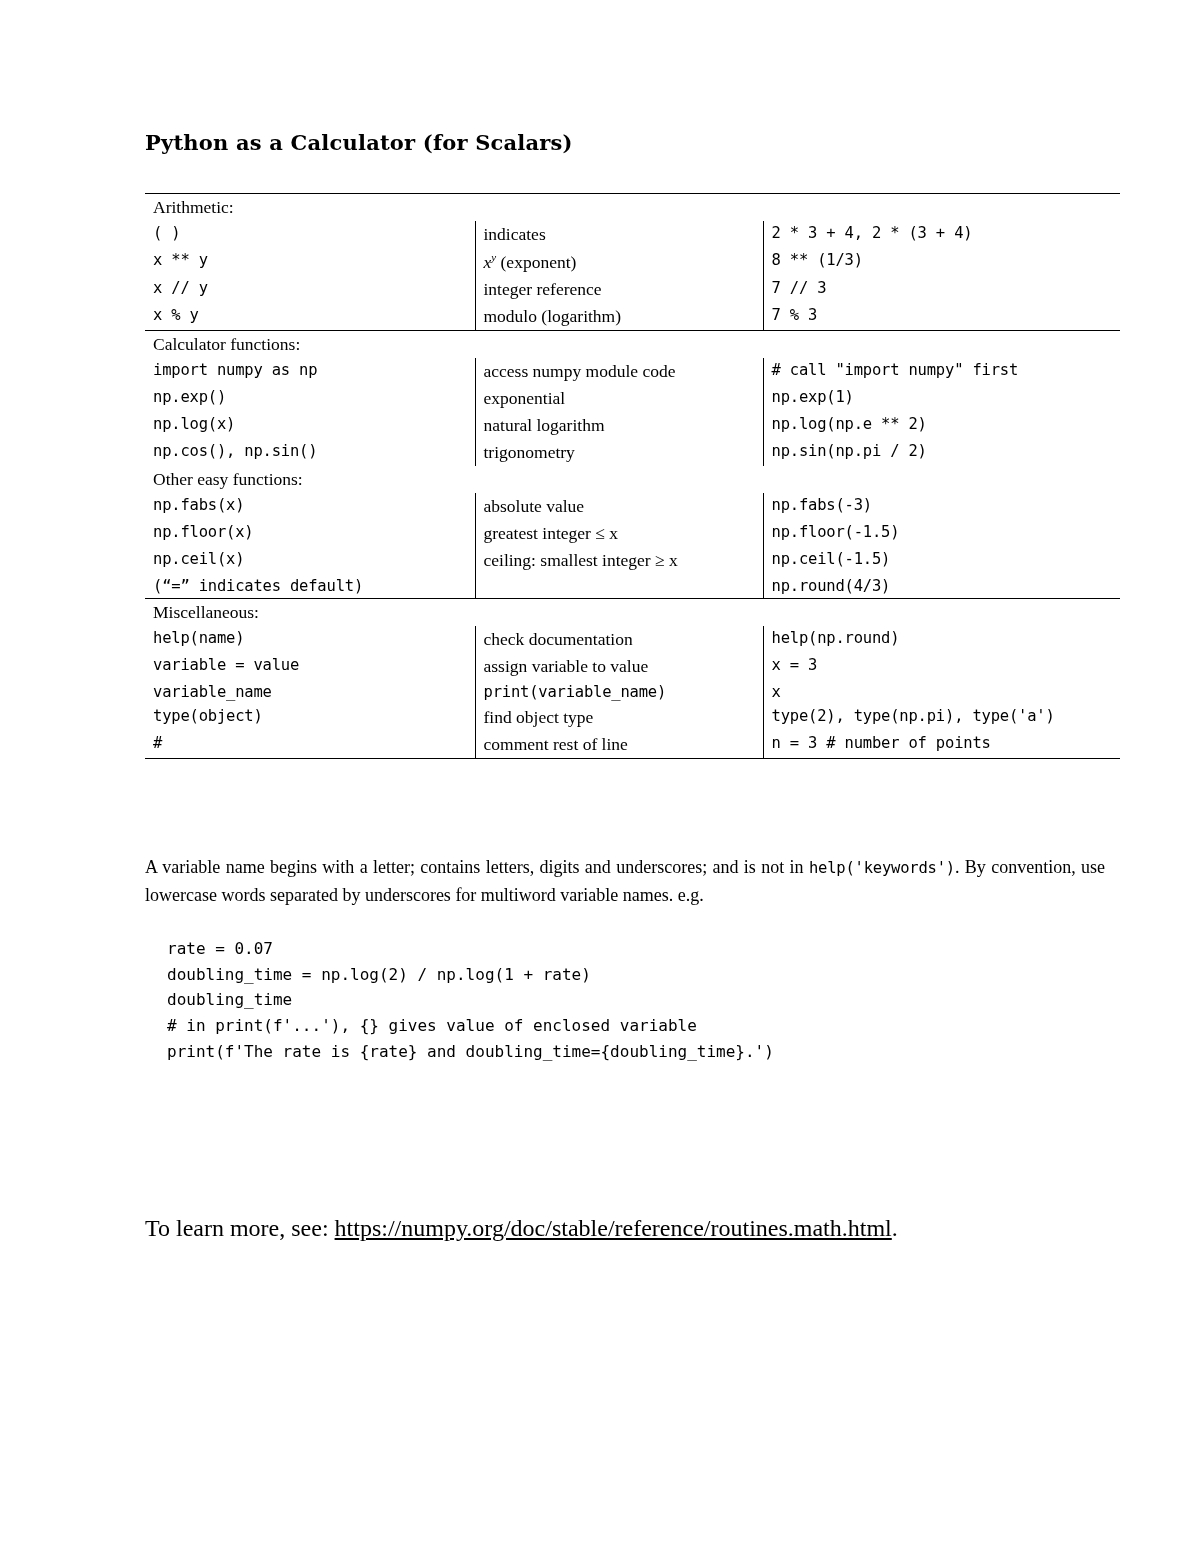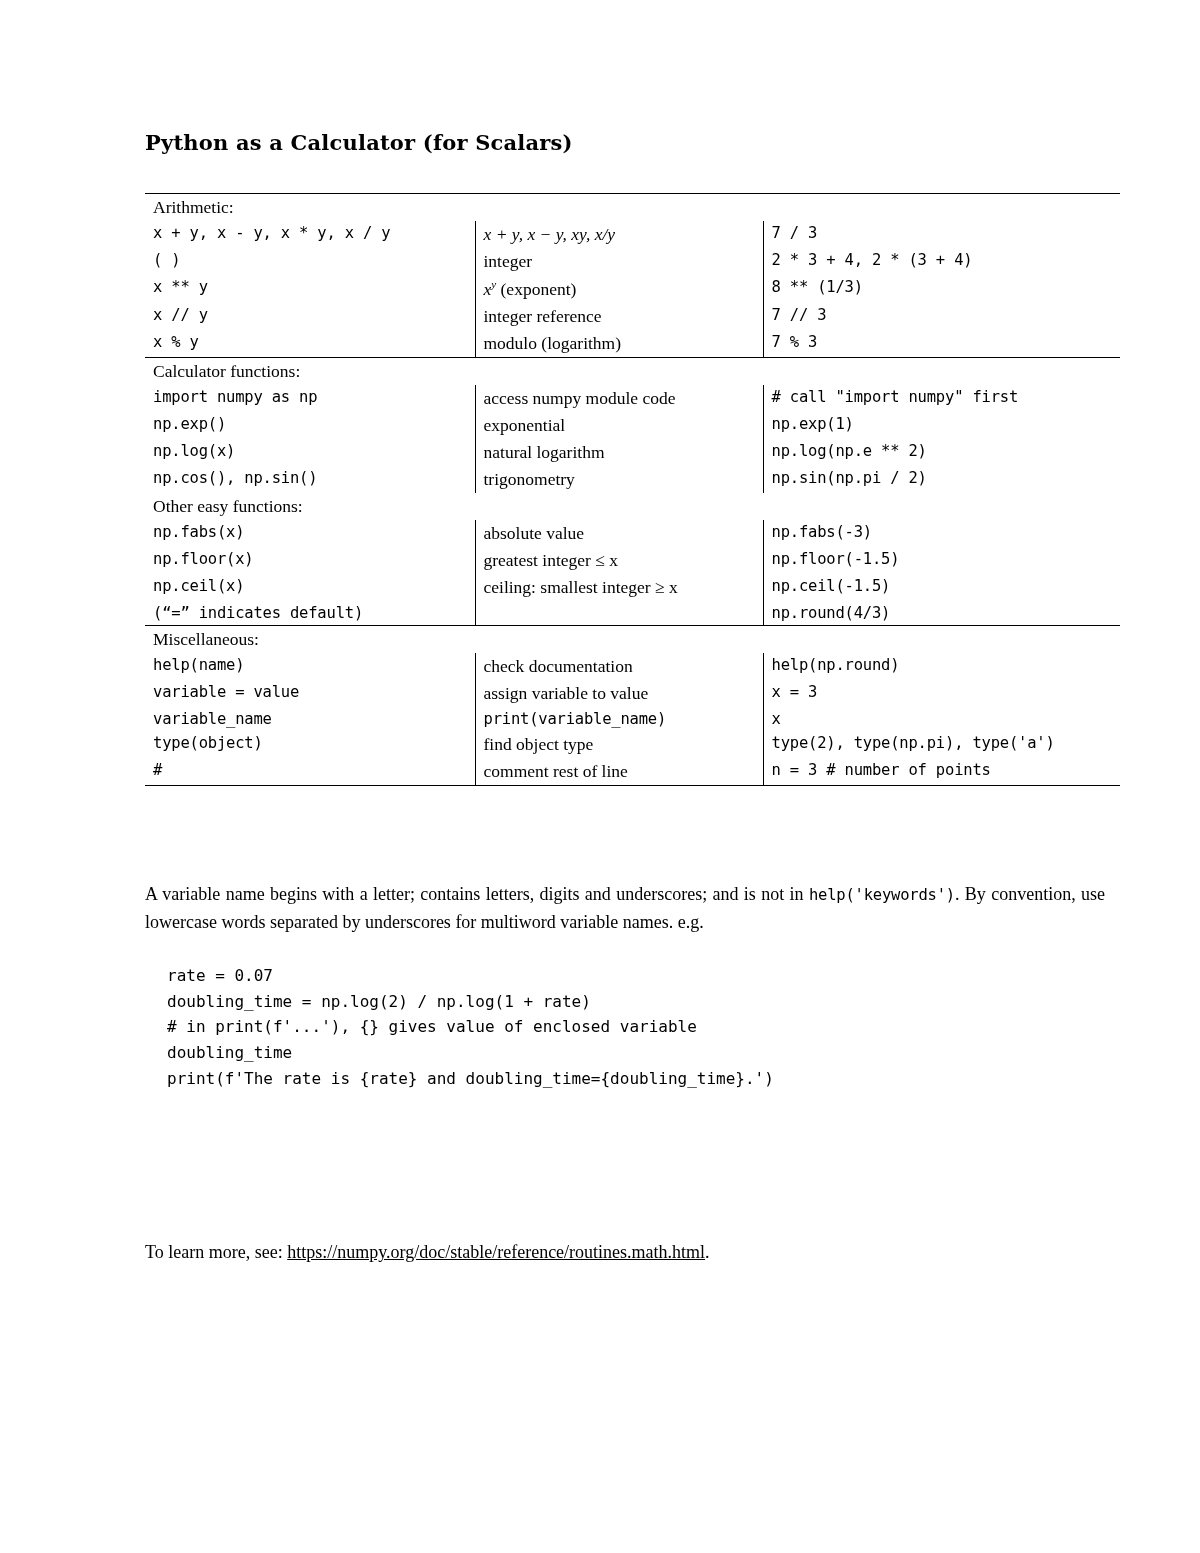--- a/index.html
+++ b/index.html
@@ -84,21 +84,21 @@
   }
   .code-block {
     margin-top: 26px;
     margin-left: 22px;
     font-family: "DejaVu Sans Mono", monospace;
     font-size: 16px;
     line-height: 1.62;
   }
   .footer-note {
     margin-top: 150px;
-    font-size: 18px;
+    font-size: 24px;
   }
   .link {
     text-decoration: underline;
   }
   .nowrap { white-space: nowrap; }
   .tight-row td { padding-top: 4px; padding-bottom: 4px; }
 </style>
 </head>
 <body>
 
@@ -115,29 +115,22 @@
       </colgroup>
       <tbody>
 
 
         <tr class="rule-top tight-row">
           <td class="sec-label">Arithmetic:</td>
           <td></td>
           <td></td>
         </tr>
         <tr class="tight-row">
-          <td class="mono">x + y, x - y, x * y, x / y</td>
-          <td class="mathit vline-l">
-            <span class="nowrap"><i>x</i> + <i>y</i>, <i>x</i> − <i>y</i>, <i>xy</i>, <i>x/y</i></span>
-          </td>
-          <td class="mono vline-l">7 / 3</td>
-        </tr>
-        <tr class="tight-row">
           <td class="mono">( )</td>
-          <td class="serif vline-l">integer</td>
+          <td class="serif vline-l">indicates</td>
           <td class="mono vline-l">2 * 3 + 4, 2 * (3 + 4)</td>
         </tr>
         <tr class="tight-row">
           <td class="mono">x ** y</td>
           <td class="serif vline-l"><i>x</i><sup class="exp">y</sup> (exponent)</td>
           <td class="mono vline-l">8 ** (1/3)</td>
         </tr>
         <tr class="tight-row">
           <td class="mono">x // y</td>
           <td class="serif vline-l">integer reference</td>
@@ -235,22 +228,22 @@
     </table>
 
     <p class="body-text">
       <span>A variable name begins with a letter; contains letters, digits and underscores; and is not in</span>
       <span class="mono">help('keywords')</span><span>. By convention, use lowercase words separated by underscores for multiword variable names. e.g.</span>
     </p>
 
     <div class="code-block">
       <div>rate = 0.07</div>
       <div>doubling_time = np.log(2) / np.log(1 + rate)</div>
+      <div>doubling_time</div>
       <div># in print(f'...'), {} gives value of enclosed variable</div>
-      <div>doubling_time</div>
       <div>print(f'The rate is {rate} and doubling_time={doubling_time}.')</div>
     </div>
 
     <p class="footer-note">
       <span>To learn more, see:</span>
       <span class="link">https://numpy.org/doc/stable/reference/routines.math.html</span><span>.</span>
     </p>
 
   </div>
 </div>

